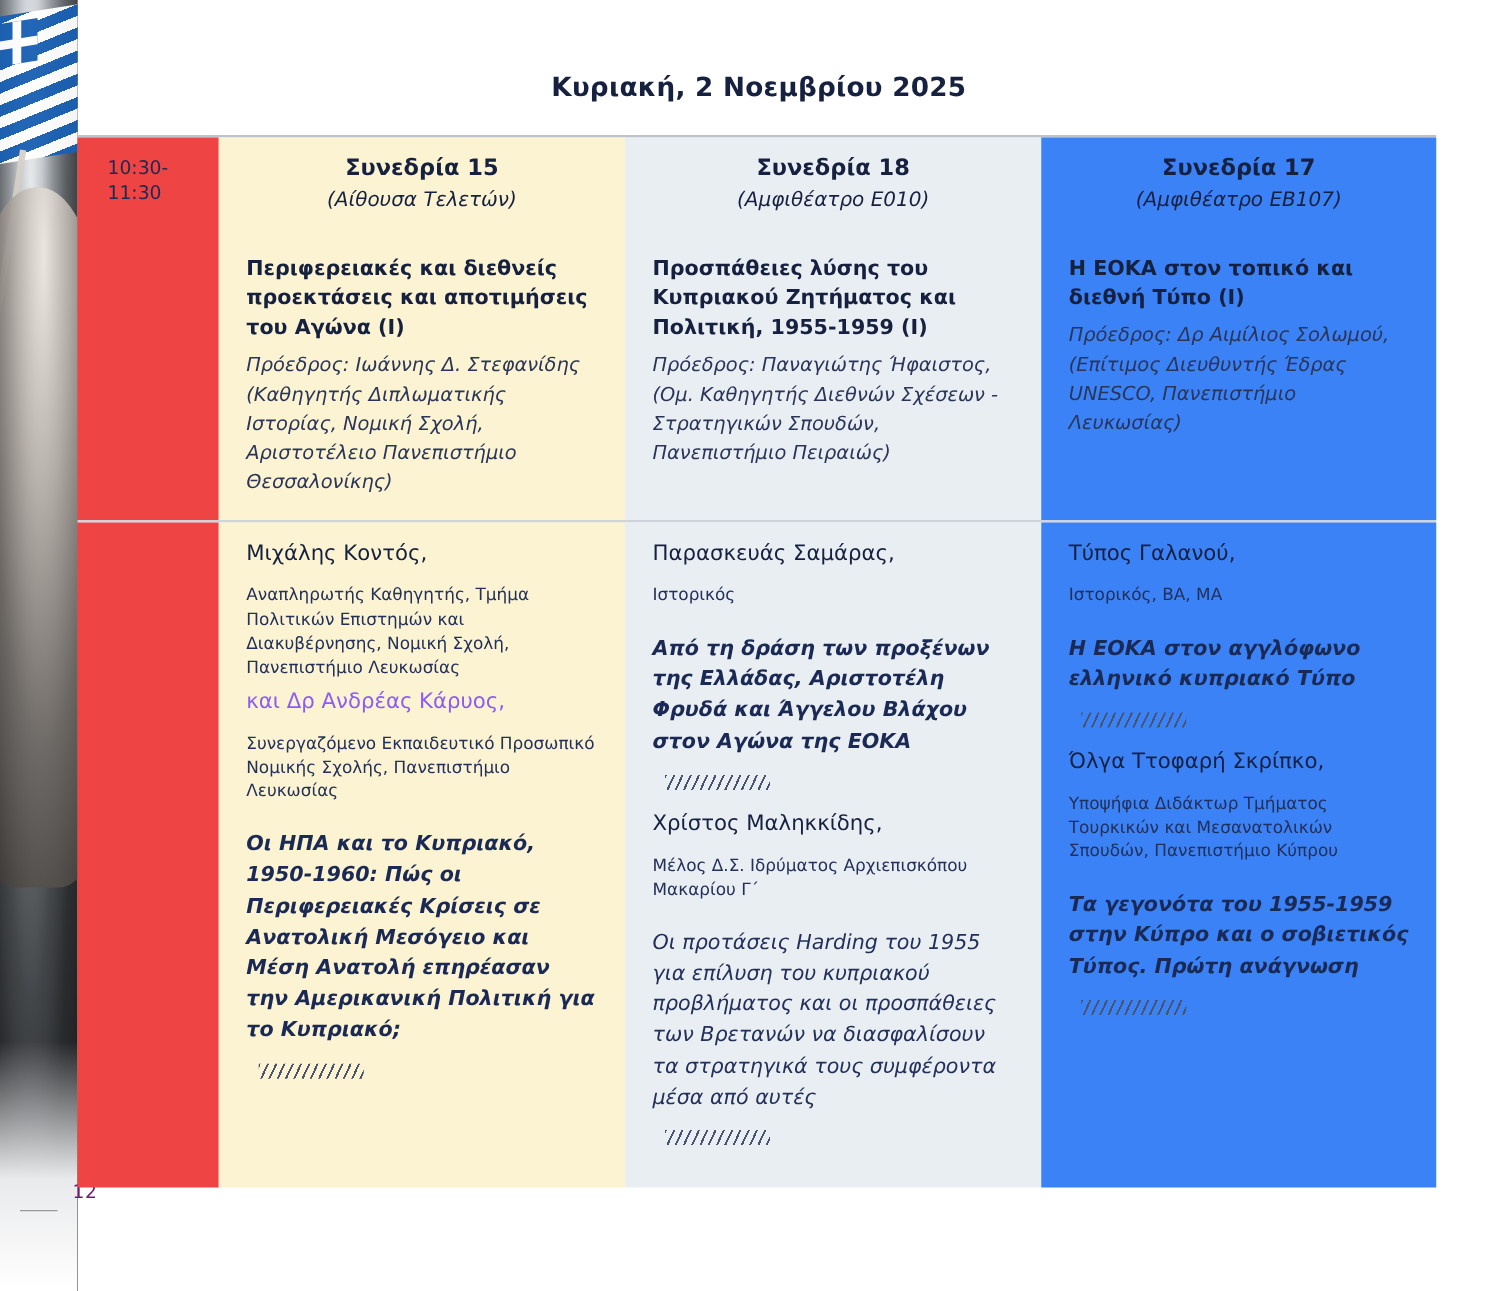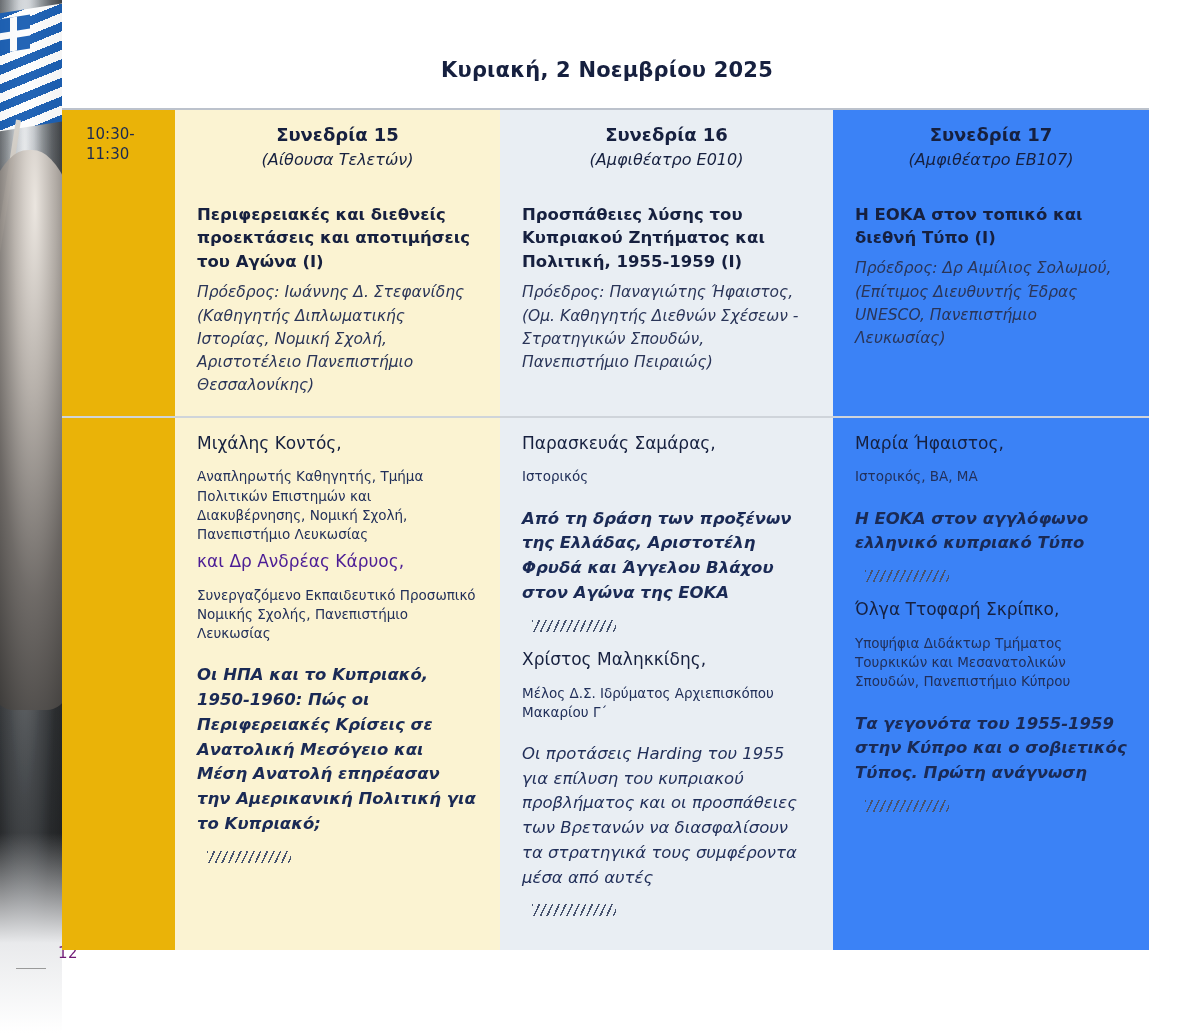--- a/index.html
+++ b/index.html
@@ -126,21 +126,21 @@
     top: 110px;
     width: 1087px;
     display: grid;
     grid-template-columns: 113px 325px 333px 316px;
   }
   .timecol {
     padding: 14px 10px 0 24px;
     font-size: 15px;
     color: #1b2a52;
     line-height: 1.35;
-    background: #eab308;
+    background: #ef4444;
   }
   .timecol span { display: block; }
 
   .sescol {
     padding: 14px 22px 18px 22px;
   }
   .c-yellow { background: #fbf3d2; }
   .c-blue   { background: #e9eef3; }
   .c-cream  { background: #3b82f6; }
 
@@ -179,21 +179,21 @@
     line-height: 1.35;
   }
   .speaker-aff {
     font-size: 13.5px;
     line-height: 1.42;
     color: #22305a;
     margin-top: 13px;
   }
   .speaker-name-2 {
     font-size: 17px;
-    color: #4c1d95;
+    color: #8b5cf6;
     line-height: 1.35;
     margin-top: 6px;
   }
   .paper-title {
     margin-top: 20px;
     font-style: italic;
     font-weight: bold;
     font-size: 16.5px;
     line-height: 1.5;
     color: #1a2a55;
@@ -256,21 +256,21 @@
   </div>
 
   <div class="sescol c-yellow">
     <div class="sess-name">Συνεδρία 15</div>
     <div class="sess-room">(Αίθουσα Τελετών)</div>
     <div class="panel-title">Περιφερειακές και διεθνείς προεκτάσεις και αποτιμήσεις του Αγώνα (Ι)</div>
     <div class="chair">Πρόεδρος: Ιωάννης Δ. Στεφανίδης (Καθηγητής Διπλωματικής Ιστορίας, Νομική Σχολή, Αριστοτέλειο Πανεπιστήμιο Θεσσαλονίκης)</div>
   </div>
 
   <div class="sescol c-blue">
-    <div class="sess-name">Συνεδρία 16</div>
+    <div class="sess-name">Συνεδρία 18</div>
     <div class="sess-room">(Αμφιθέατρο Ε010)</div>
     <div class="panel-title">Προσπάθειες λύσης του Κυπριακού Ζητήματος και Πολιτική, 1955-1959 (Ι)</div>
     <div class="chair">Πρόεδρος: Παναγιώτης Ήφαιστος, (Ομ. Καθηγητής Διεθνών Σχέσεων - Στρατηγικών Σπουδών, Πανεπιστήμιο Πειραιώς)</div>
   </div>
 
   <div class="sescol c-cream">
     <div class="sess-name">Συνεδρία 17</div>
     <div class="sess-room">(Αμφιθέατρο ΕΒ107)</div>
     <div class="panel-title">Η ΕΟΚΑ στον τοπικό και διεθνή Τύπο (Ι)</div>
     <div class="chair">Πρόεδρος: Δρ Αιμίλιος Σολωμού, (Επίτιμος Διευθυντής Έδρας UNESCO, Πανεπιστήμιο Λευκωσίας)</div>
@@ -301,21 +301,21 @@
     <div class="speaker-block">
       <div class="speaker-name">Χρίστος Μαληκκίδης,</div>
       <div class="speaker-aff">Μέλος Δ.Σ. Ιδρύματος Αρχιεπισκόπου Μακαρίου Γ΄</div>
       <div class="paper-title light">Οι προτάσεις Harding του 1955 για επίλυση του κυπριακού προβλήματος και οι προσπάθειες των Βρετανών να διασφαλίσουν τα στρατηγικά τους συμφέροντα μέσα από αυτές</div>
       <div class="squiggle indent"></div>
     </div>
   </div>
 
   <div class="sescol c-cream cell-pad-bottom">
     <div class="speaker-block">
-      <div class="speaker-name">Μαρία Ήφαιστος,</div>
+      <div class="speaker-name">Τύπος Γαλανού,</div>
       <div class="speaker-aff">Ιστορικός, ΒΑ, ΜΑ</div>
       <div class="paper-title">Η ΕΟΚΑ στον αγγλόφωνο ελληνικό κυπριακό Τύπο</div>
       <div class="squiggle indent"></div>
     </div>
     <div class="speaker-block">
       <div class="speaker-name">Όλγα Ττοφαρή Σκρίπκο,</div>
       <div class="speaker-aff">Υποψήφια Διδάκτωρ Τμήματος Τουρκικών και Μεσανατολικών Σπουδών, Πανεπιστήμιο Κύπρου</div>
       <div class="paper-title">Τα γεγονότα του 1955-1959 στην Κύπρο και ο σοβιετικός Τύπος. Πρώτη ανάγνωση</div>
       <div class="squiggle indent"></div>
     </div>

